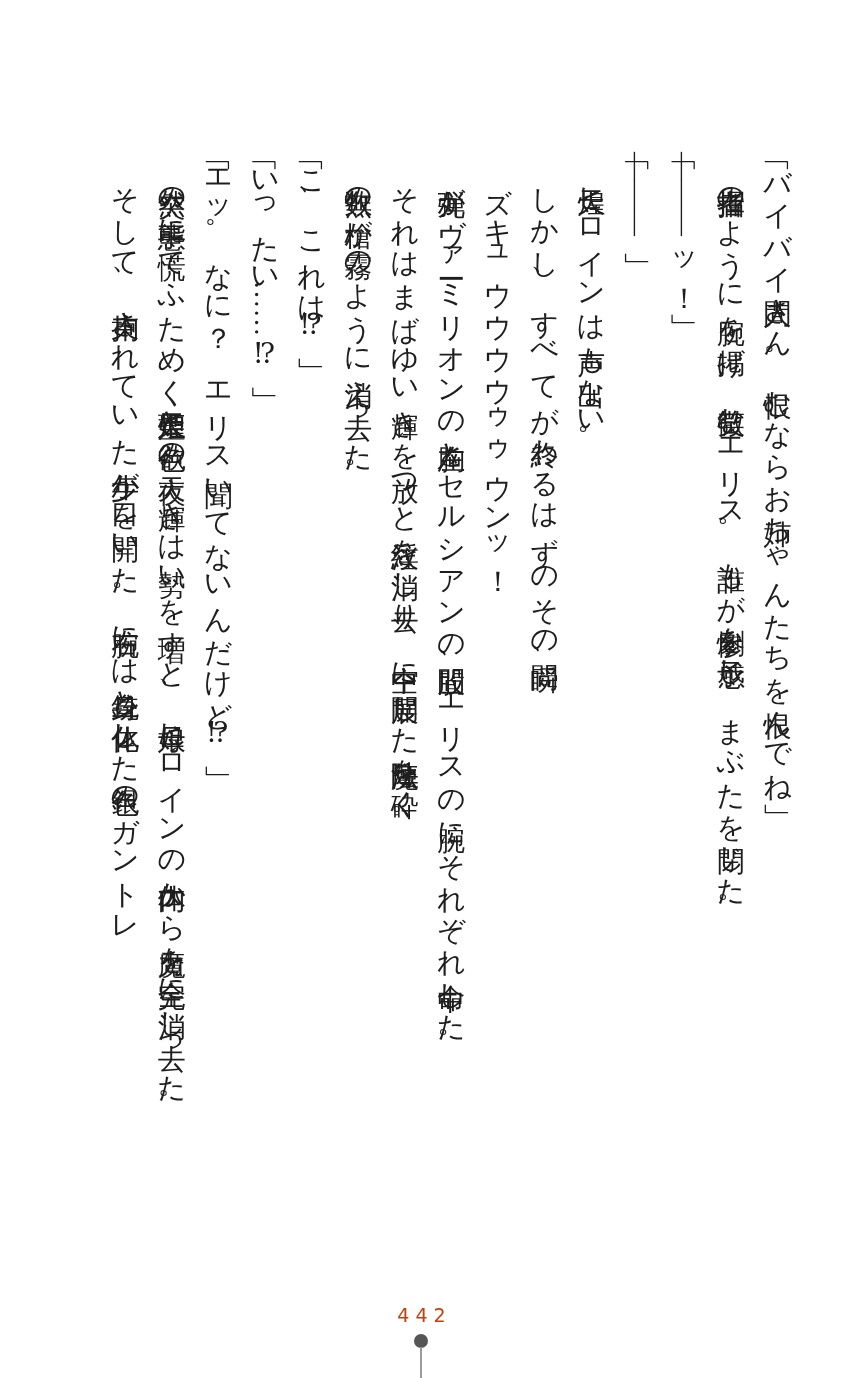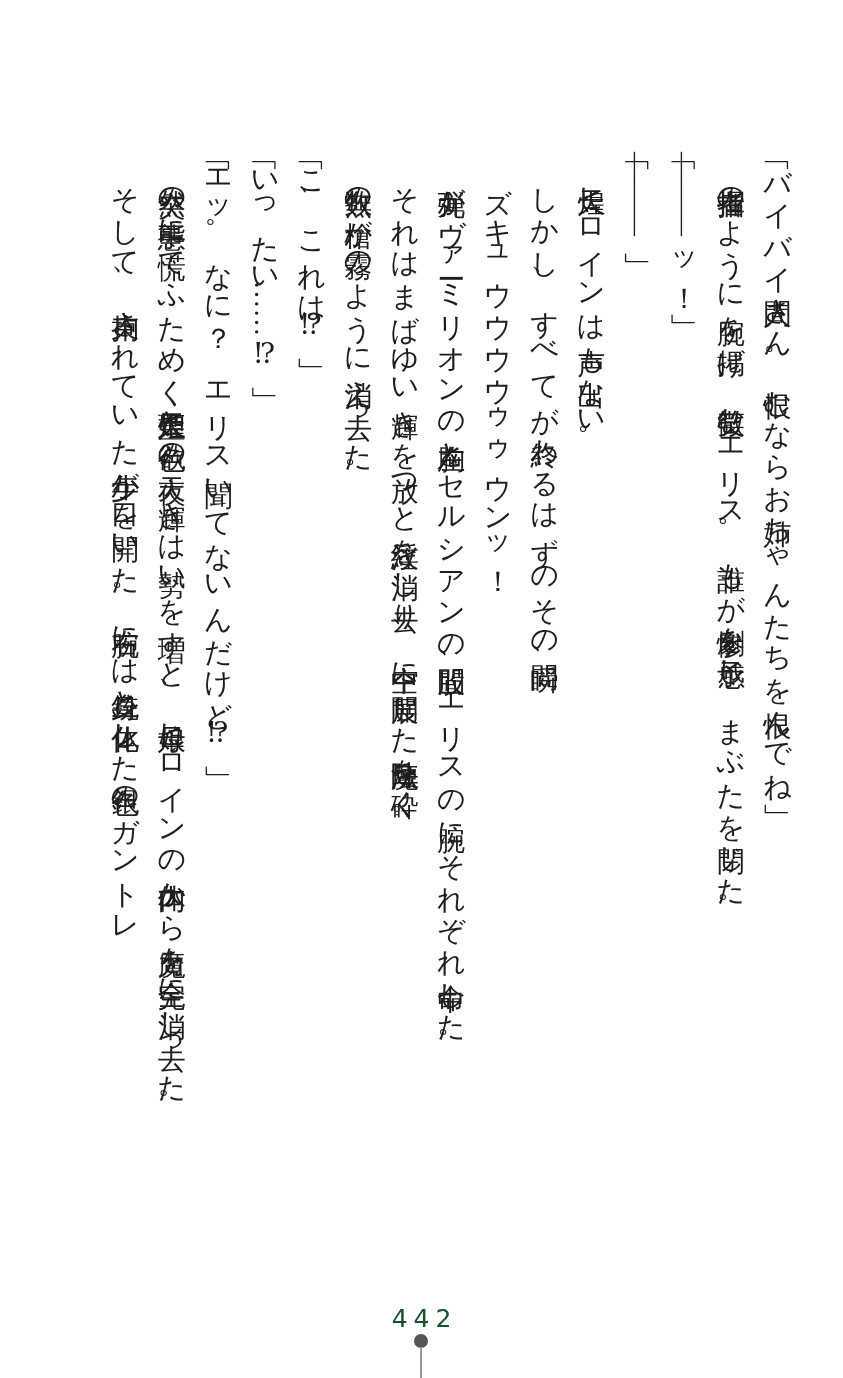--- a/index.html
+++ b/index.html
@@ -49,24 +49,24 @@
     height: 78px;
   }
   .page-number {
     position: absolute;
     top: 4px;
     left: 0;
     width: 100%;
     text-align: center;
     font-family: "DejaVu Sans", "Liberation Sans", sans-serif;
     font-weight: 400;
-    font-size: 25px;
+    font-size: 19px;
     letter-spacing: 6px;
     text-indent: 6px; 
-    color: #14532d;
+    color: #c2410c;
   }
   .footer-dot {
     position: absolute;
     left: 414px;
     top: 34px;
     width: 14px;
     height: 14px;
     border-radius: 50%;
     background: #565656;
   }

